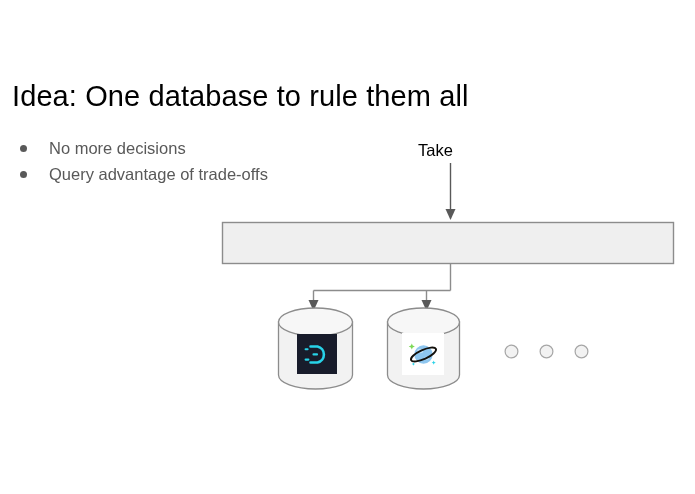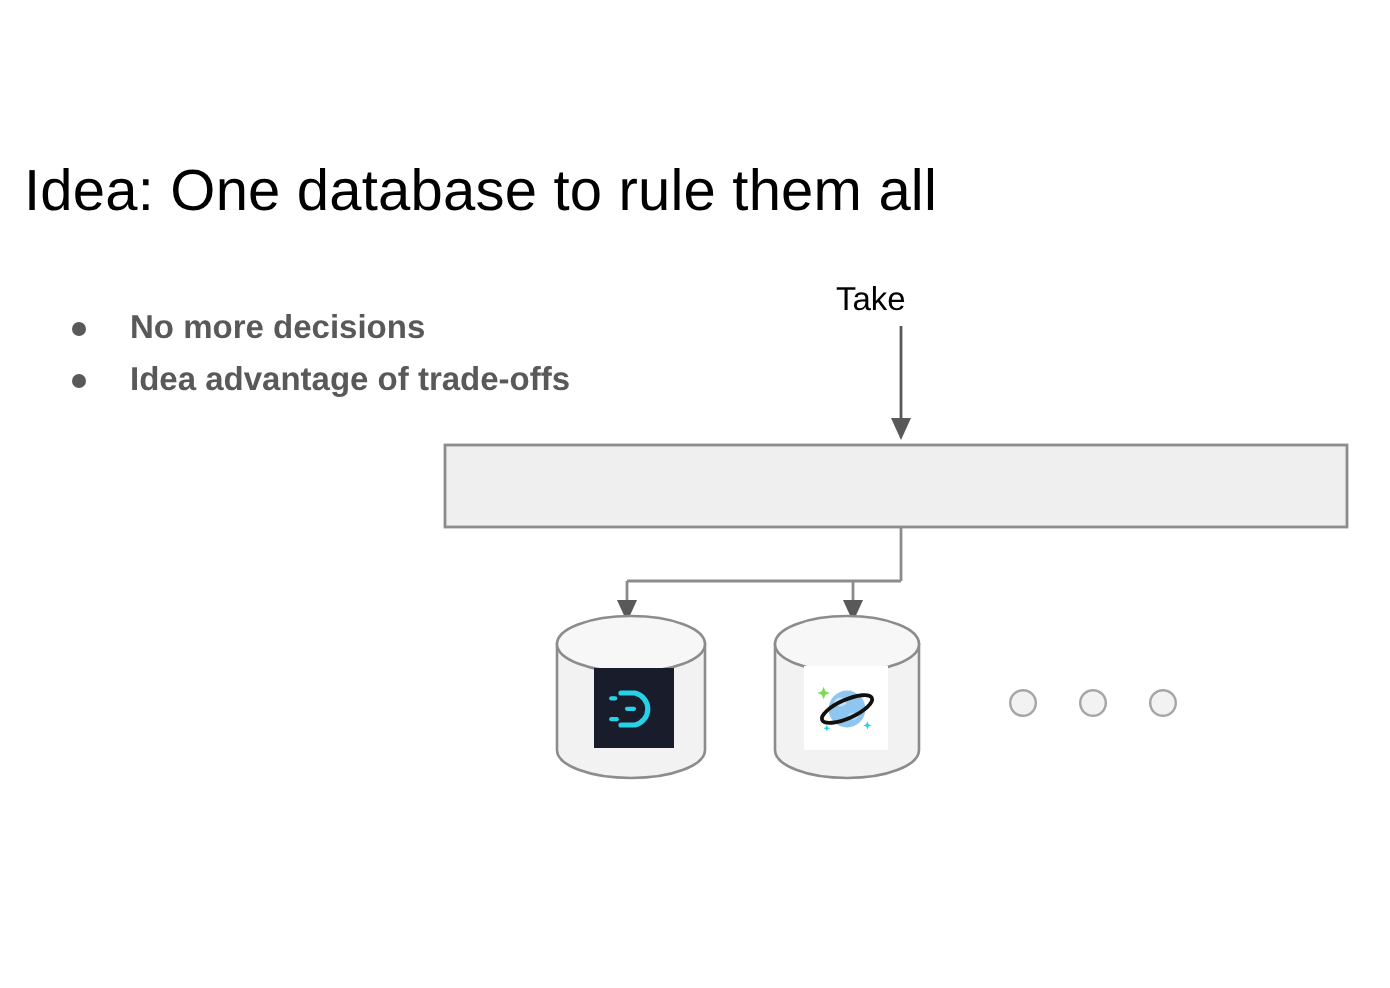--- a/index.html
+++ b/index.html
@@ -36,23 +36,22 @@
     white-space: nowrap;
   }
 
   
   #bullet-list {
     position: absolute;
     left: 14px;
     top: 135px;
     width: 300px;
     list-style: none;
-    margin: 16px;
+    margin: 0;
     padding: 0;
-    font-weight: bold;
   }
   #bullet-list li {
     position: relative;
     font-size: 16.5px;
     line-height: 26px;
     color: #595959;
     padding-left: 35px;
     white-space: nowrap;
   }
   #bullet-list li .bullet-dot {
@@ -112,21 +111,21 @@
 
   <div id="slide-title">Idea: One database to rule them all</div>
 
   <ul id="bullet-list">
     <li>
       <span class="bullet-dot"></span>
       <span>No more decisions</span>
     </li>
     <li>
       <span class="bullet-dot"></span>
-      <span>Idea advantage of trade-offs</span>
+      <span>Query advantage of trade-offs</span>
     </li>
   </ul>
 
   <div id="query-label">Take</div>
 
   <svg id="diagram" viewBox="0 0 695 494" width="695" height="494">
 
     <defs>
       <marker id="arrowDark" markerWidth="9" markerHeight="9" refX="4.2" refY="4.3" orient="auto" markerUnits="userSpaceOnUse">
         <path d="M0.6,0.6 L7.8,4.3 L0.6,8.0 Z" fill="#595959" transform="rotate(90 4.2 4.3)"></path>

